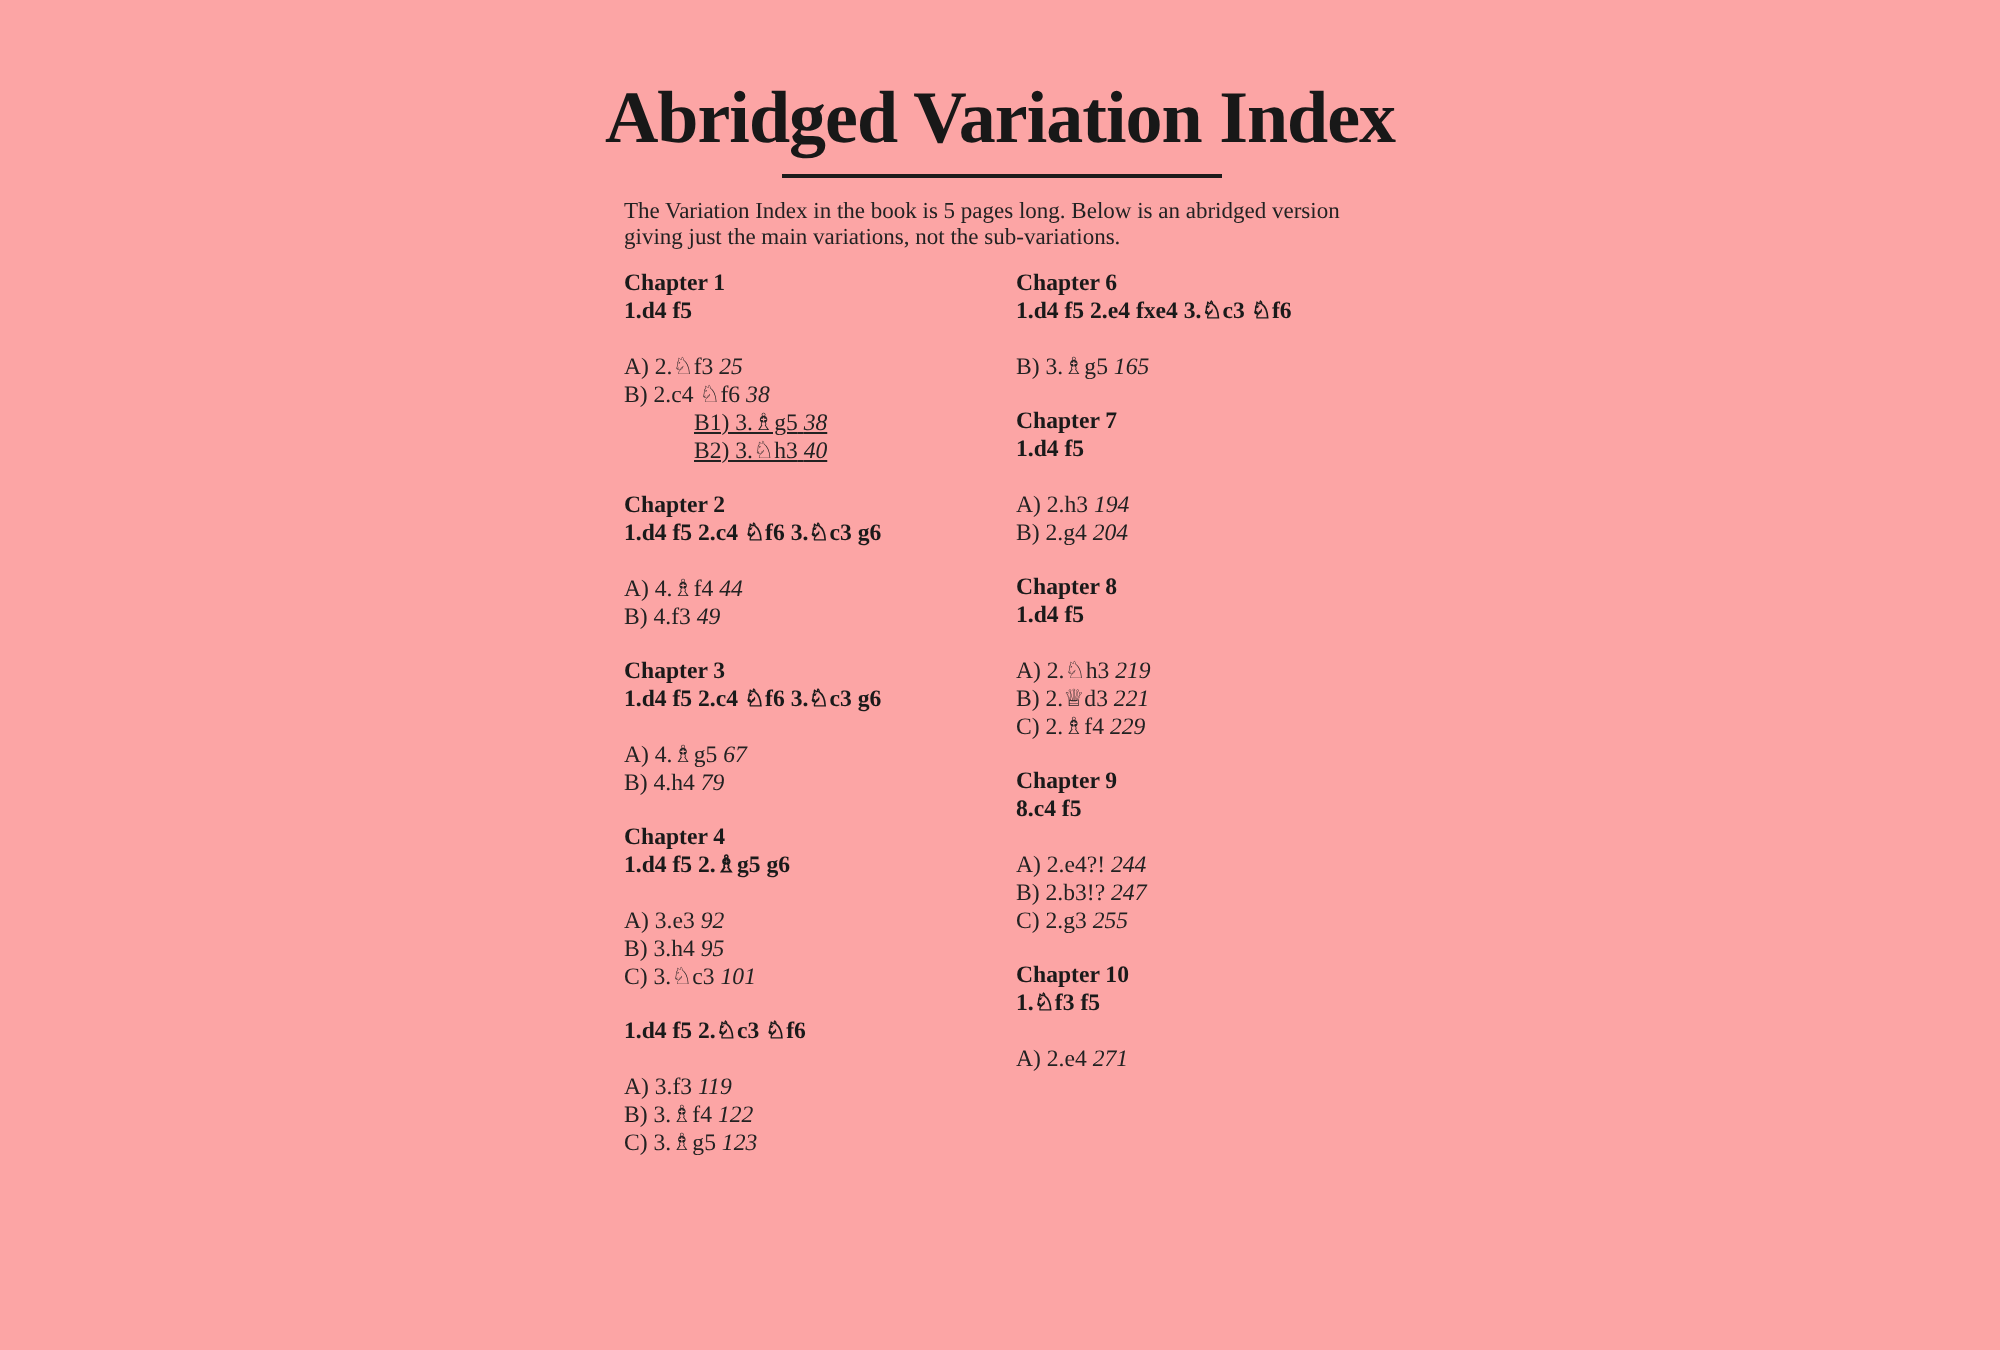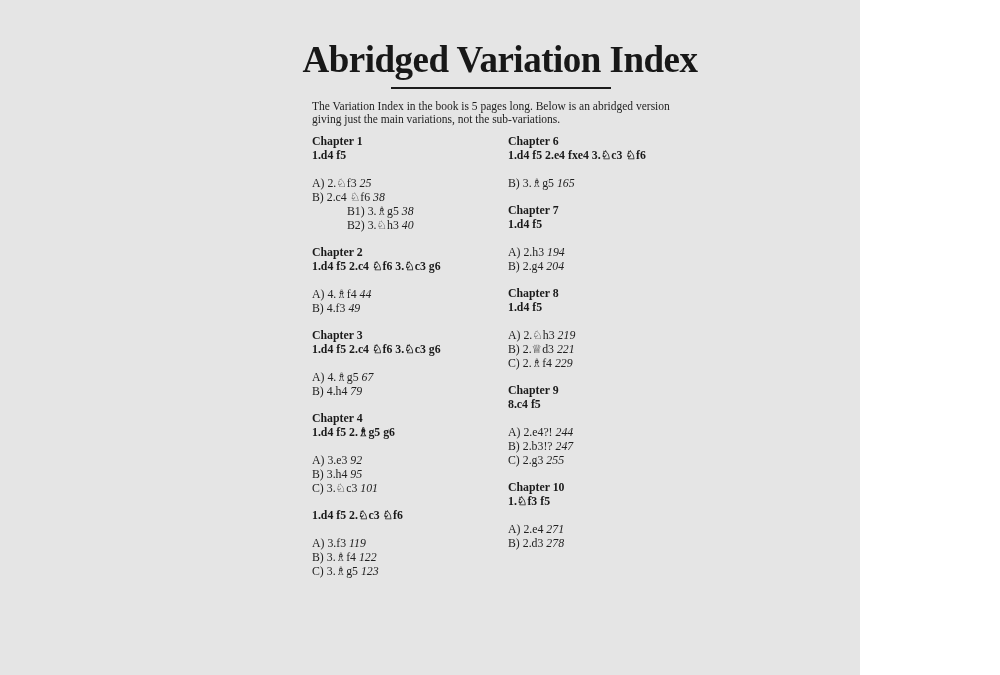--- a/index.html
+++ b/index.html
@@ -3,21 +3,21 @@
 <meta charset="utf-8">
 <style>
   * { margin: 0; padding: 0; box-sizing: border-box; }
   html, body {
     width: 1000px; height: 675px;
     background: #ffffff;
     font-family: "Liberation Serif", "DejaVu Serif", serif;
     color: #1c1c1c;
     overflow: hidden;
   }
-  .page { position: relative; width: 860px; height: 675px; background: #e5e5e5; }
+  .page { position: relative; width: 1000px; height: 675px; background: #fca5a5; }
 
   .title {
     position: absolute;
     top: 38px; left: 0; width: 1000px;
     text-align: center;
     font-size: 37px;
     font-weight: bold;
     letter-spacing: -0.5px;
     color: #181818;
   }
@@ -48,21 +48,21 @@
     line-height: 14px;
     color: #1a1a1a;
     white-space: nowrap;
   }
   .var-line {
     font-size: 11.8px;
     line-height: 14px;
     color: #222222;
     white-space: nowrap;
   }
-  .var-line.indent { padding-left: 35px; }
+  .var-line.indent { padding-left: 35px; text-decoration: underline; }
   .var-page { font-style: italic; }
 </style>
 </head>
 <body>
 
 <div class="page">
   <div class="title">Abridged Variation Index</div>
   <div class="title-rule"></div>
   <div class="intro">The Variation Index in the book is 5 pages long. Below is an abridged version giving just the main variations, not the sub-variations.</div>
   <div class="col col-left">
@@ -143,16 +143,15 @@
         <div class="var-line"><span>A) 2.e4?!</span> <span class="var-page">244</span></div>
         <div class="var-line"><span>B) 2.b3!?</span> <span class="var-page">247</span></div>
         <div class="var-line"><span>C) 2.g3</span> <span class="var-page">255</span></div>
       </div>
       <div class="chapter">
         <div class="chapter-head">
           <div>Chapter 10</div>
           <div>1.♘f3 f5</div>
         </div>
         <div class="var-line"><span>A) 2.e4</span> <span class="var-page">271</span></div>
-        <div class="var-line"><span>B) 2.d3</span> <span class="var-page">278</span></div>
       </div>
     </div>
 </div>
 
 </body></html>

